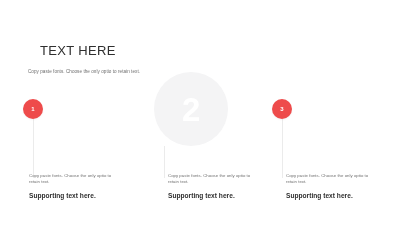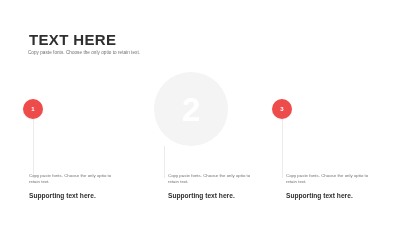--- a/index.html
+++ b/index.html
@@ -21,26 +21,26 @@
   }
 
   
   #header {
     position: absolute;
     left: 28px;
     top: 33px;
     width: 320px;
   }
   #page-title {
-    font-size: 15px;
-    font-weight: bold;
+    font-size: 13px;
+    font-weight: normal;
     letter-spacing: 0.35px;
     color: #2f2f2f;
     line-height: 11px;
-    margin: 1px;
+    margin: 12px;
   }
   #page-subtitle {
     font-size: 4.6px;
     color: #6f6f6f;
     line-height: 7px;
     margin: 4px 0 0 0;
     letter-spacing: 0.05px;
   }
 
   

